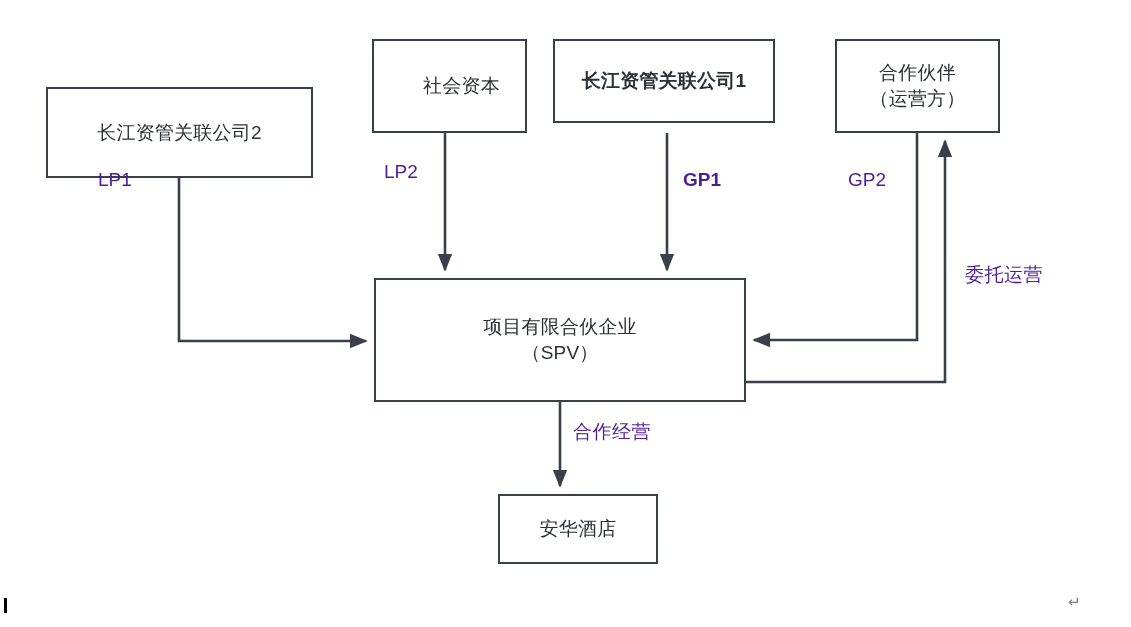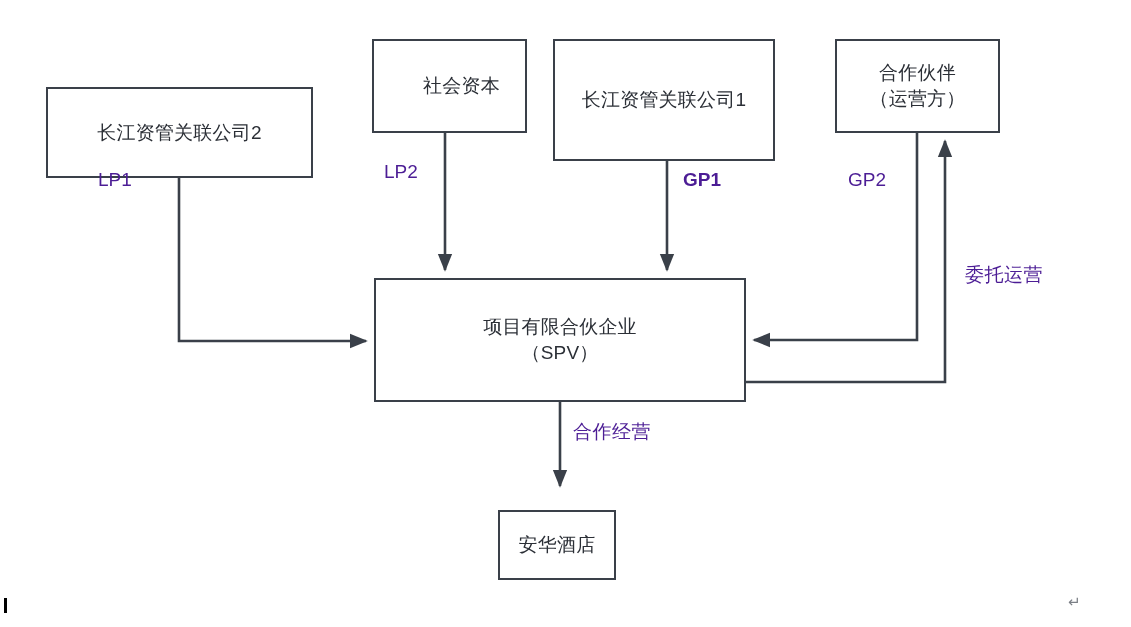--- a/index.html
+++ b/index.html
@@ -99,35 +99,35 @@
   </svg>
 
   <div class="node" style="left:46px; top:39px; width:267px; height:91px;margin-top:48px;">
     <span class="node-text">长江资管关联公司2</span>
   </div>
 
   <div class="node" style="left:372px; top:39px; width:155px; height:94px;padding-left:24px;">
     <span class="node-text">社会资本</span>
   </div>
 
-  <div class="node" style="left:553px; top:39px; width:222px; height:122px;">
+  <div class="node" style="left:553px; top:39px; width:222px; height:84px;font-weight:bold;">
     <span class="node-text">长江资管关联公司1</span>
   </div>
 
   <div class="node" style="left:374px; top:278px; width:372px; height:124px;">
     <span class="node-text">项目有限合伙企业
 （SPV）</span>
   </div>
 
   <div class="node" style="left:835px; top:39px; width:165px; height:94px;">
     <span class="node-text">合作伙伴
 （运营方）</span>
   </div>
 
-  <div class="node" style="left:498px; top:494px; width:118px; height:70px;margin-top:16px;">
+  <div class="node" style="left:498px; top:494px; width:160px; height:70px;">
     <span class="node-text">安华酒店</span>
   </div>
 
   <div class="edge-label" style="left:98px; top:169px;">LP1</div>
 
   <div class="edge-label" style="left:384px; top:161px;">LP2</div>
 
   <div class="edge-label" style="left:683px; top:169px;font-weight:bold;">GP1</div>
 
   <div class="edge-label" style="left:848px; top:169px;">GP2</div>

